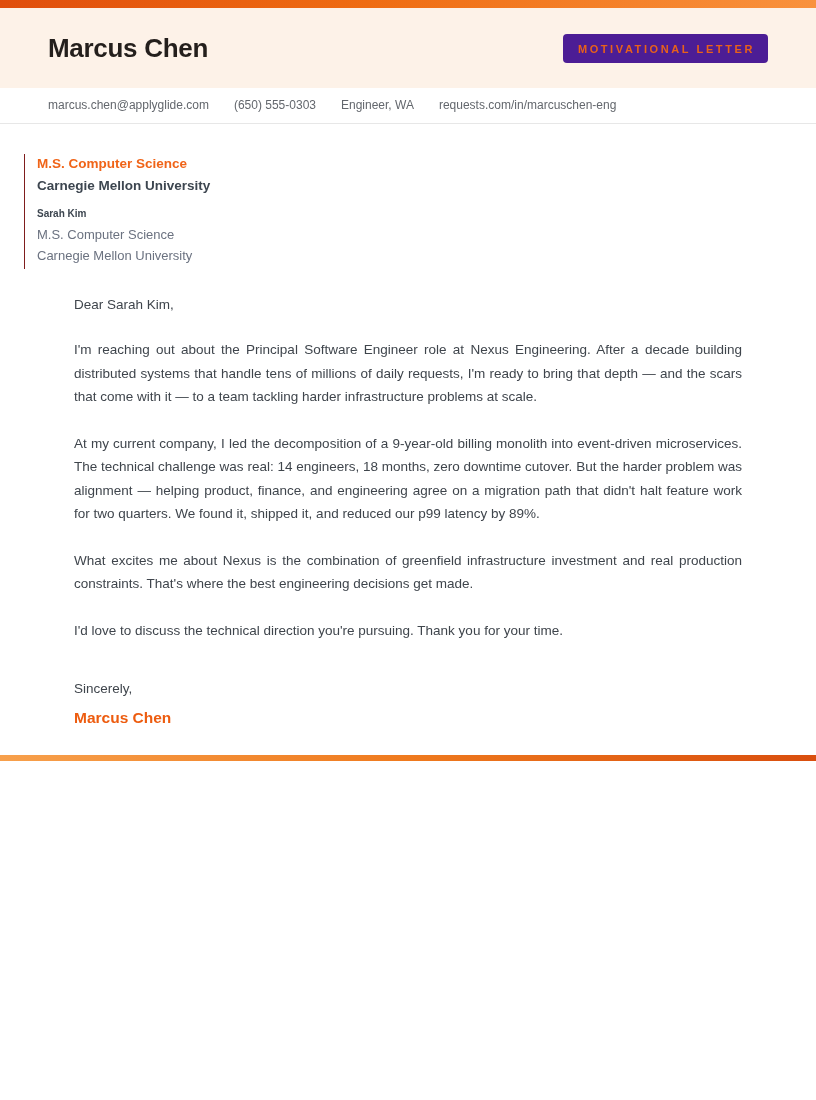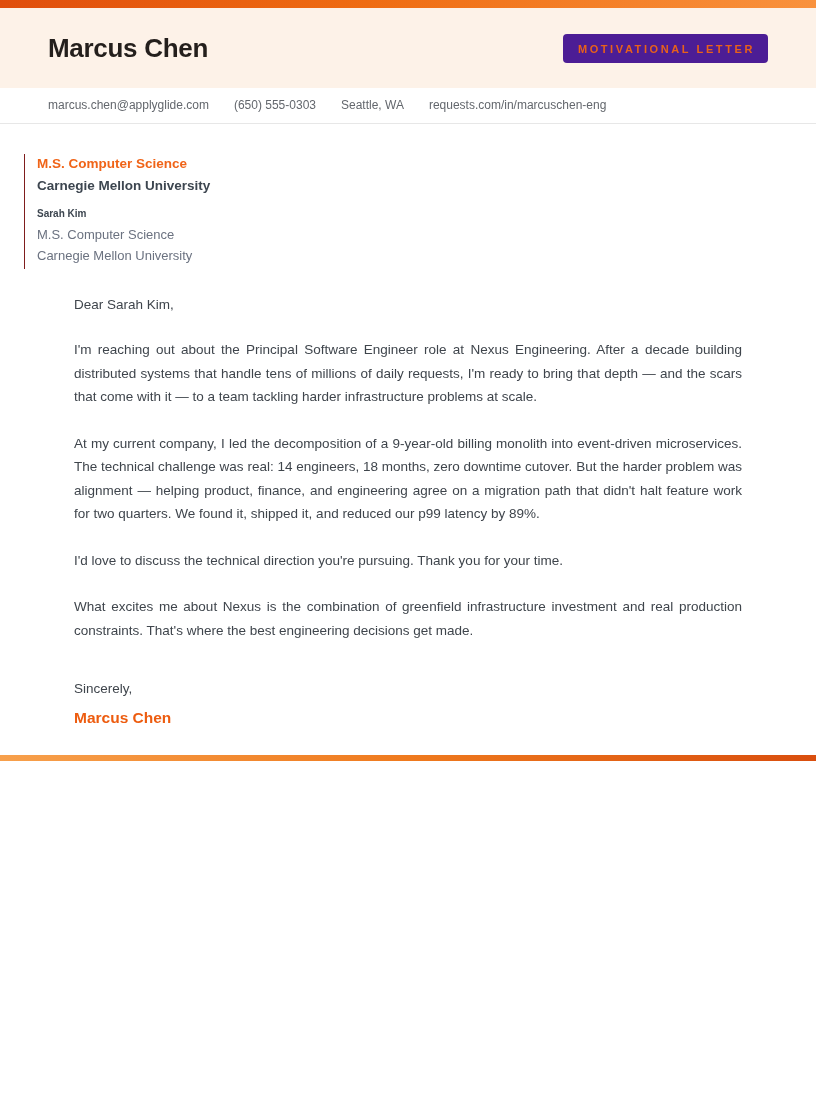--- a/index.html
+++ b/index.html
@@ -111,35 +111,35 @@
 <div class="top-bar"></div>
 
 <div class="header">
   <div class="name">Marcus Chen</div>
   <div class="doc-badge">MOTIVATIONAL LETTER</div>
 </div>
 
 <div class="contact-bar">
   <span class="contact-item">marcus.chen@applyglide.com</span>
   <span class="contact-item">(650) 555-0303</span>
-  <span class="contact-item">Seattle, WA</span>
+  <span class="contact-item">Engineer, WA</span>
   <span class="contact-item">requests.com/in/marcuschen-eng</span>
 </div>
 
 <div class="recipient-block">
   <div class="recipient-program">M.S. Computer Science</div>
   <div class="recipient-university">Carnegie Mellon University</div>
   <div class="recipient-contact-name">Sarah Kim</div>
   <div class="recipient-contact-line">M.S. Computer Science</div>
   <div class="recipient-contact-line">Carnegie Mellon University</div>
 </div>
 
 <div class="letter">
   <p class="salutation">Dear Sarah Kim,</p>
   <p class="body-para">I'm reaching out about the Principal Software Engineer role at Nexus Engineering. After a decade building distributed systems that handle tens of millions of daily requests, I'm ready to bring that depth — and the scars that come with it — to a team tackling harder infrastructure problems at scale.</p>
   <p class="body-para">At my current company, I led the decomposition of a 9-year-old billing monolith into event-driven microservices. The technical challenge was real: 14 engineers, 18 months, zero downtime cutover. But the harder problem was alignment — helping product, finance, and engineering agree on a migration path that didn't halt feature work for two quarters. We found it, shipped it, and reduced our p99 latency by 89%.</p>
+  <p class="body-para">What excites me about Nexus is the combination of greenfield infrastructure investment and real production constraints. That's where the best engineering decisions get made.</p>
   <p class="body-para">I'd love to discuss the technical direction you're pursuing. Thank you for your time.</p>
-  <p class="body-para">What excites me about Nexus is the combination of greenfield infrastructure investment and real production constraints. That's where the best engineering decisions get made.</p>
   <p class="closing">Sincerely,</p>
   <p class="signature">Marcus Chen</p>
 </div>
 
 <div class="bottom-bar"></div>
 
 </body></html>

